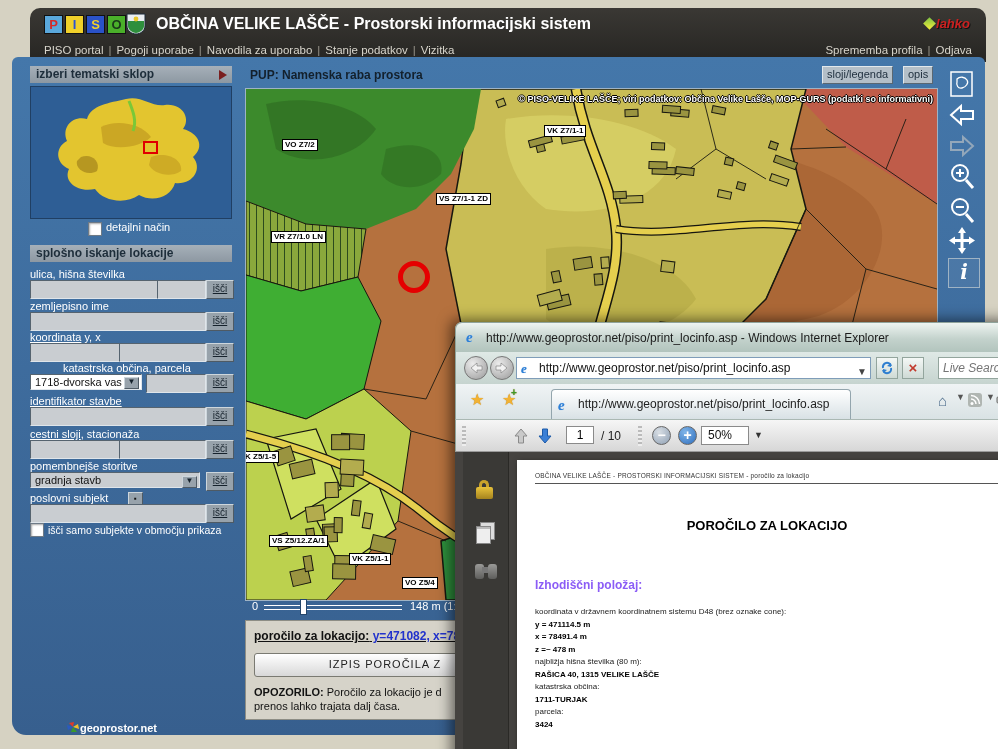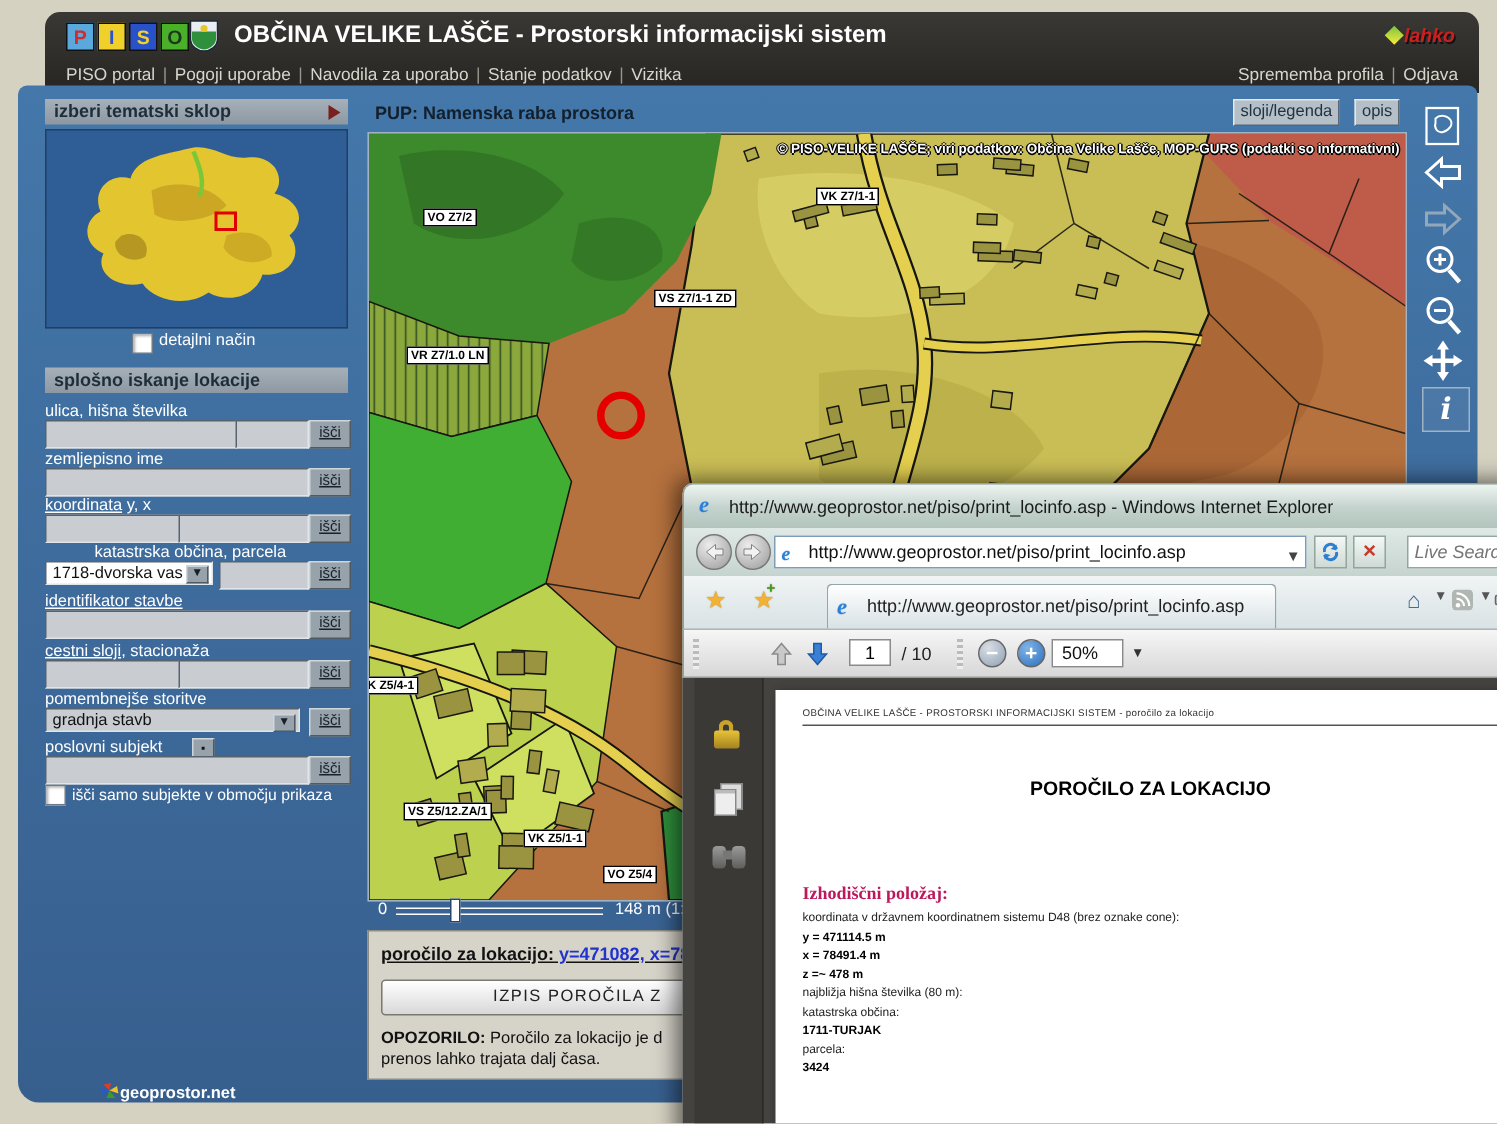--- a/index.html
+++ b/index.html
@@ -85,21 +85,21 @@
   .page-in{position:absolute;left:110px;top:6px;width:28px;height:18px;border:1px solid #8a8a8a;background:#fff;font-size:12px;text-align:center;font-family:"Liberation Sans",sans-serif;box-sizing:border-box;}
   .page-tot{position:absolute;left:145px;top:9px;font-size:12px;color:#222;}
   .circ-btn{position:absolute;top:6px;width:19px;height:19px;border-radius:50%;color:#fff;font-size:14px;font-weight:bold;text-align:center;line-height:17px;border:1px solid #666;box-sizing:border-box;}
   .zoom-box{position:absolute;left:245px;top:6px;width:48px;height:19px;background:#fff;border:1px solid #8a8a8a;font-size:12px;line-height:17px;padding-left:6px;box-sizing:border-box;color:#111;}
   .pdf-body{position:absolute;left:0;top:130px;width:100%;height:330px;background:#454340;overflow:hidden;}
   .pdf-side{position:absolute;left:8px;top:0;width:45px;height:100%;background:#3a3936;border-right:1px solid #2a2926;}
   .pdf-page{position:absolute;left:62px;top:8px;width:500px;height:322px;background:#fff;box-shadow:2px 2px 6px #1e1d1b;}
   .doc-head{position:absolute;left:18px;top:12px;font-size:6.5px;color:#333;letter-spacing:0.2px;white-space:nowrap;}
   .doc-rule{position:absolute;left:18px;top:23px;width:470px;border-top:1px solid #555;}
   .doc-title{position:absolute;left:0;top:58px;width:500px;text-align:center;font-size:13px;font-weight:bold;color:#000;}
-  .doc-sec{position:absolute;left:18px;top:128px;font-size:12px;font-weight:bold;color:#be185d;font-family:Liberation Serif, serif;}
+  .doc-sec{position:absolute;left:18px;top:118px;font-size:12px;font-weight:bold;color:#8b5cf6;}
   .doc-lines{position:absolute;left:18px;top:146px;font-size:8px;color:#222;line-height:12.5px;white-space:nowrap;}
   .dl.b{font-weight:bold;color:#000;}
 
   
   .lock{position:absolute;left:13px;top:28px;width:18px;height:20px;}
   .lock .sh{position:absolute;left:3px;top:0;width:10px;height:9px;border:3px solid #caa32b;border-bottom:none;border-radius:6px 6px 0 0;box-sizing:border-box;}
   .lock .bd{position:absolute;left:0;top:7px;width:17px;height:12px;background:linear-gradient(#e8c23a,#a5831e);border-radius:2px;}
   .pages{position:absolute;left:13px;top:70px;width:20px;height:22px;}
   .pages .p1{position:absolute;left:4px;top:0;width:13px;height:16px;background:#ddd;border:1px solid #888;}
   .pages .p2{position:absolute;left:0;top:4px;width:13px;height:16px;background:#eee;border:1px solid #888;box-shadow:inset 0 2px 0 #bbb;}
@@ -328,21 +328,21 @@
           <rect x="420.9" y="237.5" width="18" height="11" fill="#9a9440" stroke="#181810" stroke-width="1" transform="rotate(8 420.9 237.5)"></rect>
           <rect x="127.3" y="445.7" width="23" height="15" fill="#9a9440" stroke="#181810" stroke-width="1" transform="rotate(13 127.3 445.7)"></rect>
         </g>
     </svg>
 
     
     <div class="mlabel" style="left:36px;top:50px;">VO Z7/2</div>
     <div class="mlabel" style="left:298px;top:36px;">VK Z7/1-1</div>
     <div class="mlabel" style="left:190px;top:104px;">VS Z7/1-1 ZD</div>
     <div class="mlabel" style="left:25px;top:142px;">VR Z7/1.0 LN</div>
-    <div class="mlabel" style="left:-4px;top:362px;">K Z5/4-1</div>
+    <div class="mlabel" style="left:-4px;top:362px;">K Z5/1-5</div>
     <div class="mlabel" style="left:23px;top:446px;">VS Z5/12.ZA/1</div>
     <div class="mlabel" style="left:103px;top:464px;">VK Z5/1-1</div>
     <div class="mlabel" style="left:156px;top:488px;">VO Z5/4</div>
 
     <div class="copyr">© PISO-VELIKE LAŠČE; viri podatkov: Občina Velike Lašče, MOP-GURS (podatki so informativni)</div>
     <div class="marker"></div>
   </div>
 
   <div class="scale-zero">0</div>
   <div class="scale-track"></div>
@@ -499,20 +499,21 @@
         <div class="doc-head">OBČINA VELIKE LAŠČE - PROSTORSKI INFORMACIJSKI SISTEM - poročilo za lokacijo</div>
         <div class="doc-rule"></div>
         <div class="doc-title">POROČILO ZA LOKACIJO</div>
         <div class="doc-sec">Izhodiščni položaj:</div>
         <div class="doc-lines">
           <div class="dl">koordinata v državnem koordinatnem sistemu D48 (brez oznake cone):</div>
           <div class="dl b">y = 471114.5 m</div>
           <div class="dl b">x = 78491.4 m</div>
           <div class="dl b">z =~ 478 m</div>
           <div class="dl">najbližja hišna številka (80 m):</div>
+          <div class="dl b">RAŠICA 40, 1315 VELIKE LAŠČE</div>
           <div class="dl">katastrska občina:</div>
           <div class="dl b">1711-TURJAK</div>
           <div class="dl">parcela:</div>
           <div class="dl b">3424</div>
         </div>
       </div>
     </div>
   </div>
 
 </div>

